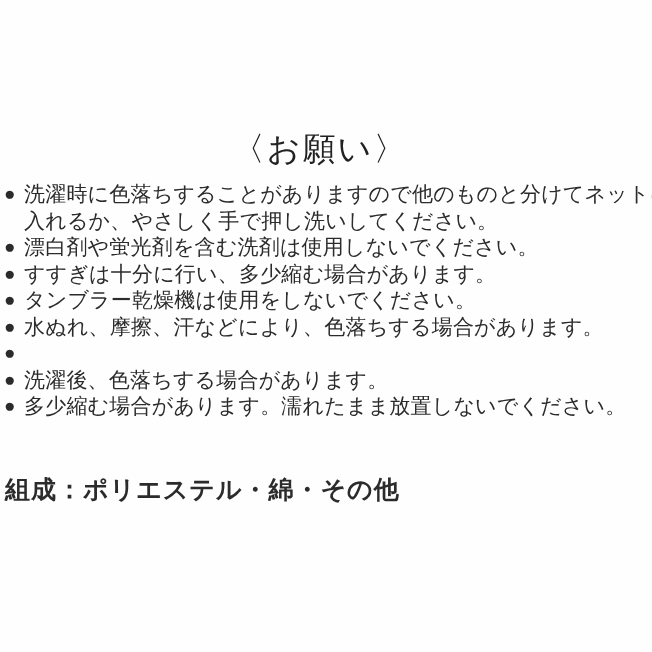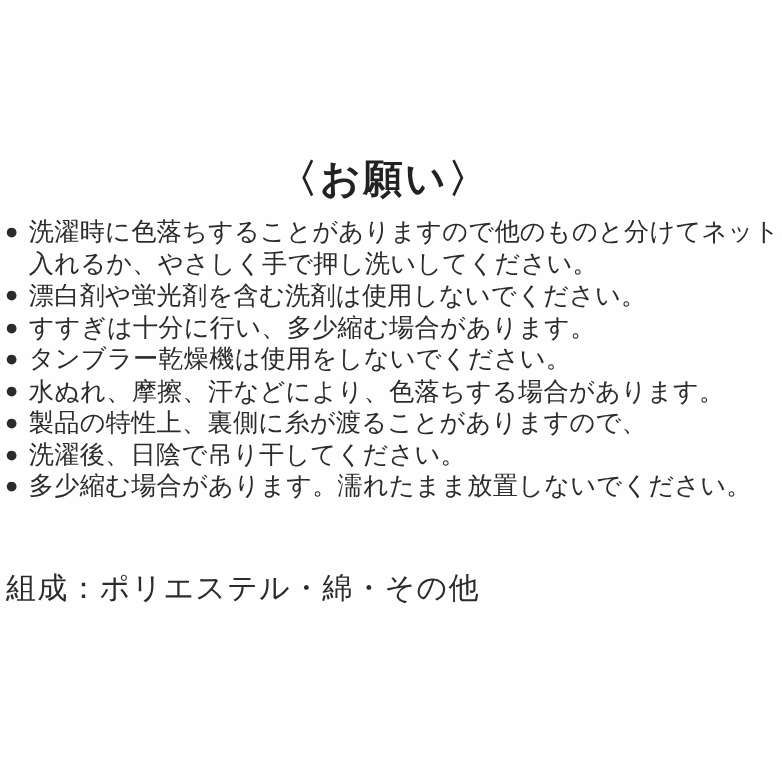--- a/index.html
+++ b/index.html
@@ -20,21 +20,21 @@
     -webkit-font-smoothing: antialiased;
   }
   .title {
     position: absolute;
     top: 127px;
     left: 0;
     width: 640px;
     margin: 0;
     text-align: center;
     font-size: 33px;
-    font-weight: 700;
+    font-weight: 400;
     letter-spacing: 2px;
     color: #222222;
   }
   .notice-list {
     position: absolute;
     top: 181px;
     left: 4px;
     width: 646px;
     margin: 0;
     padding: 0;
@@ -61,20 +61,21 @@
     white-space: nowrap;
   }
   .composition {
     position: absolute;
     top: 473px;
     left: 5px;
     font-size: 25px;
     letter-spacing: 1px;
     color: #2b2b2b;
     white-space: nowrap;
+    font-weight: bold;
   }
 </style>
 </head>
 <body>
 
 <div class="sheet">
 
   <h1 class="title">〈お願い〉</h1>
 
   <ul class="notice-list">
@@ -111,28 +112,27 @@
     <li class="notice-item">
       <span class="bullet">●</span>
       <span class="notice-text">
         <span class="line">水ぬれ、摩擦、汗などにより、色落ちする場合があります。</span>
       </span>
     </li>
 
     <li class="notice-item">
       <span class="bullet">●</span>
       <span class="notice-text">
-        <span class="line">製品の特性上、裏側に糸が渡ることがありますので、</span>
       </span>
     </li>
 
     <li class="notice-item">
       <span class="bullet">●</span>
       <span class="notice-text">
-        <span class="line">洗濯後、日陰で吊り干してください。</span>
+        <span class="line">洗濯後、色落ちする場合があります。</span>
       </span>
     </li>
 
     <li class="notice-item">
       <span class="bullet">●</span>
       <span class="notice-text">
         <span class="line">多少縮む場合があります。濡れたまま放置しないでください。</span>
       </span>
     </li>
 

